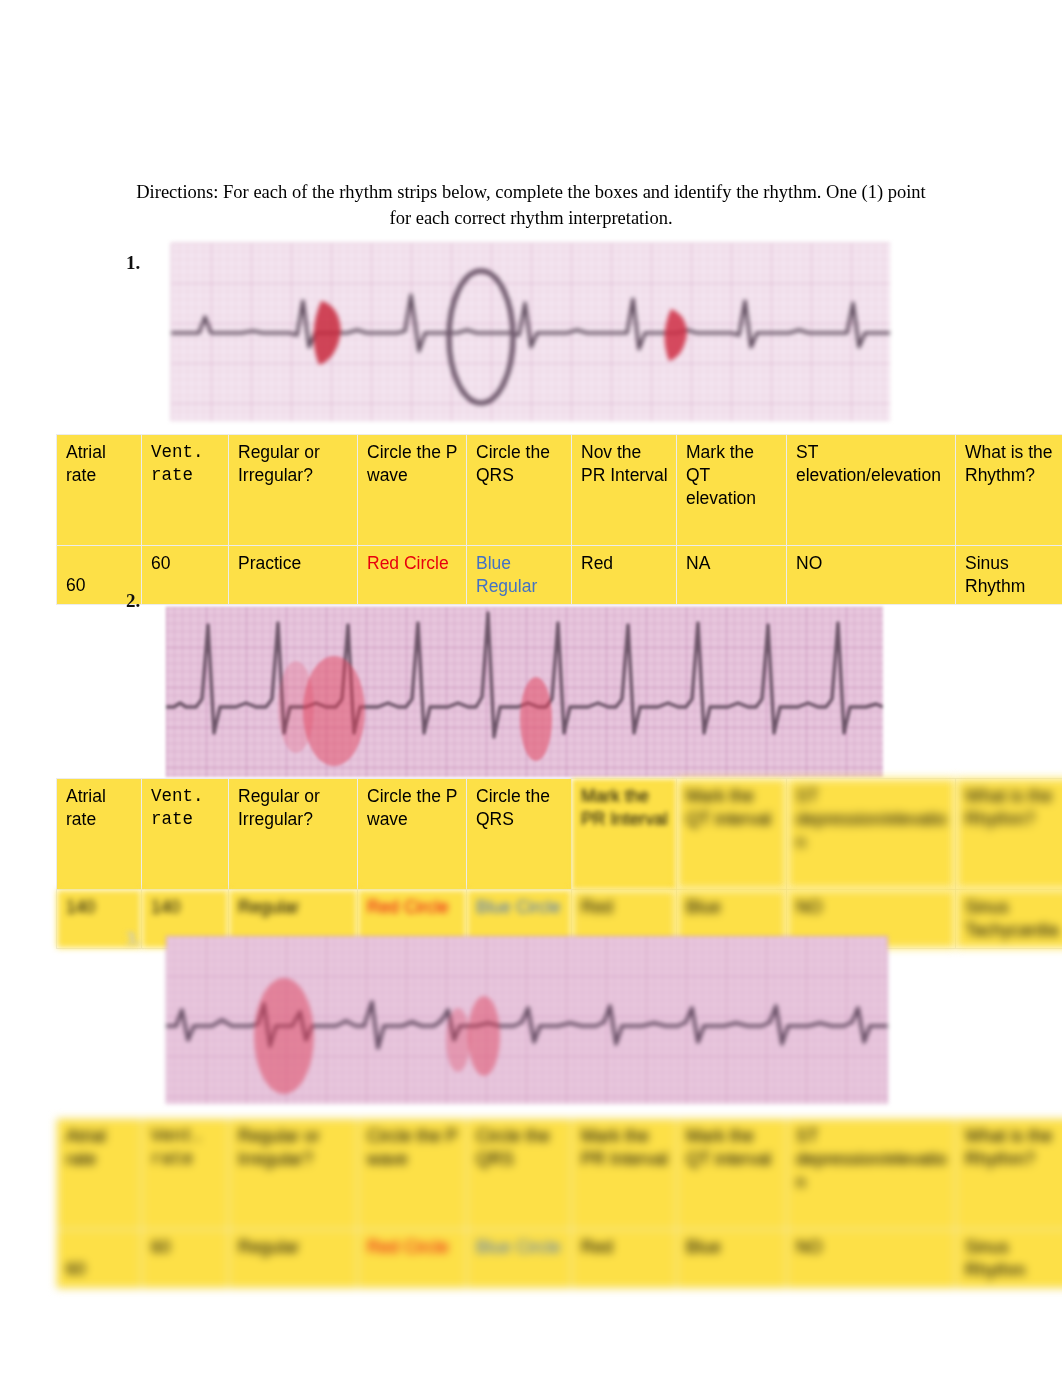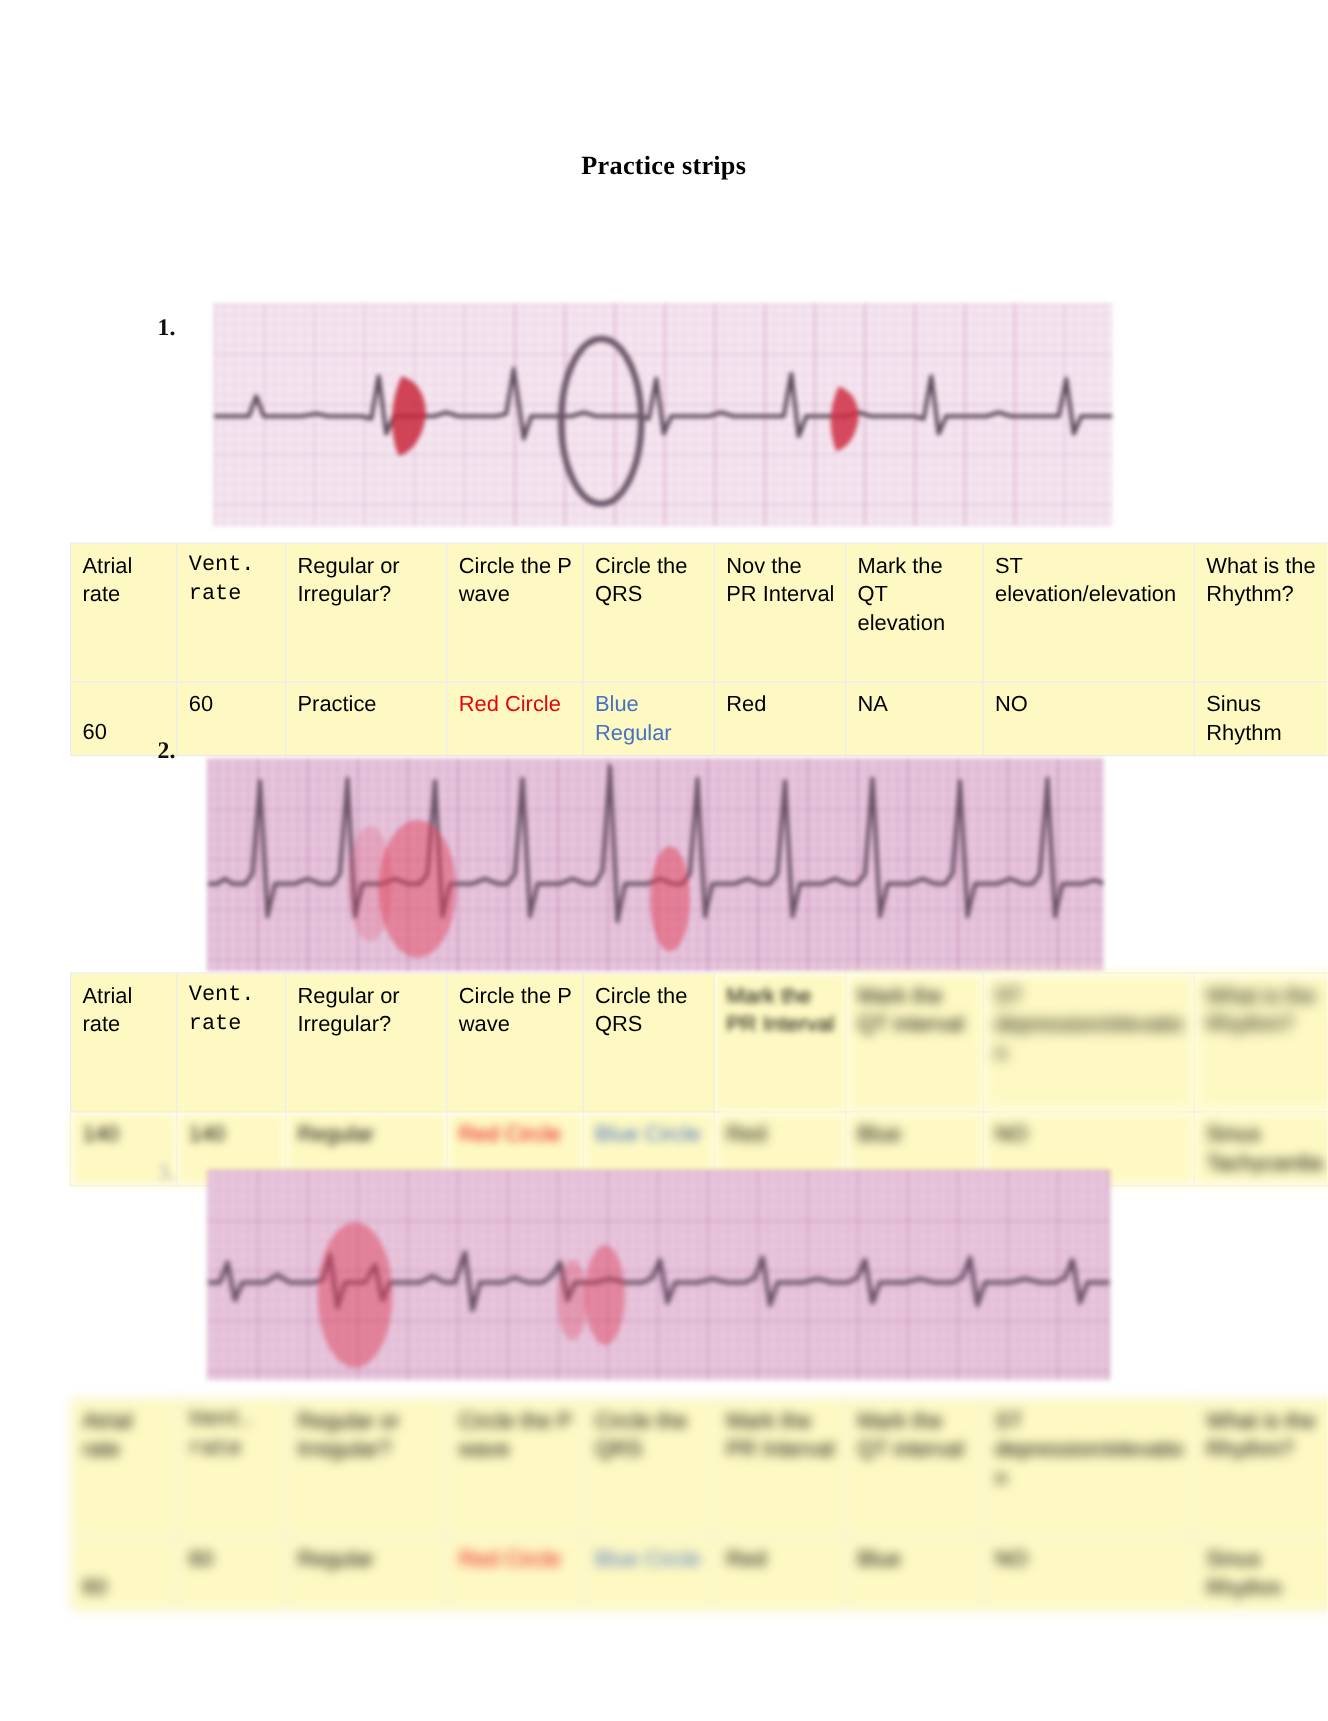--- a/index.html
+++ b/index.html
@@ -122,21 +122,21 @@
     table-layout: fixed;
     font-family: "Liberation Sans", sans-serif;
     font-size: 17.5px;
     line-height: 23px;
     color: #000000;
   }
   .rtable td {
     border: 1px solid #ececec;
     vertical-align: top;
     padding: 6px 7px 6px 9px;
-    background: #fef9c3;
+    background: #fde047;
     word-wrap: break-word;
   }
   .rtable td.head { height: 98px; }
   .rtable td.body { height: 40px; }
   .c-red  { color: #e8000d; }
   .c-blue { color: #4472c4; }
   .pad-down { display: block; padding-top: 22px; }
 
   
   .tbl1 { left: 56px; top: 434px; width: 880px; }
@@ -160,22 +160,25 @@
   .colw6 { width: 88px; }
   .colw7 { width: 93px; }
   .colw8 { width: 152px; }
   .colw9 { width: 107px; }
 </style>
 </head>
 <body>
 
 <div class="page">
 
-  <div class="doc-title">Practice strips</div>
-
+
+  <div class="directions">
+    <span>Directions: For each of the rhythm strips below, complete the boxes and identify the rhythm.</span>
+    <span>One (1) point for each correct rhythm interpretation.</span>
+  </div>
 
   <div class="list-num n1">1.</div>
 
   <div class="strip strip-1">
     <div class="grid-sm"></div>
     <div class="grid-lg"></div>
     <svg width="719" height="178" viewBox="0 0 719 178">
       <g fill="none" stroke="#5d4a5c" stroke-width="3.2" stroke-linejoin="round">
         <path d="M0,90 L28,90 L34,74 L40,90 L70,90 L82,88 L92,90 L118,90
                  L126,92 L132,58 L138,104 L144,90 L176,90 L186,87 L196,90 L226,90

